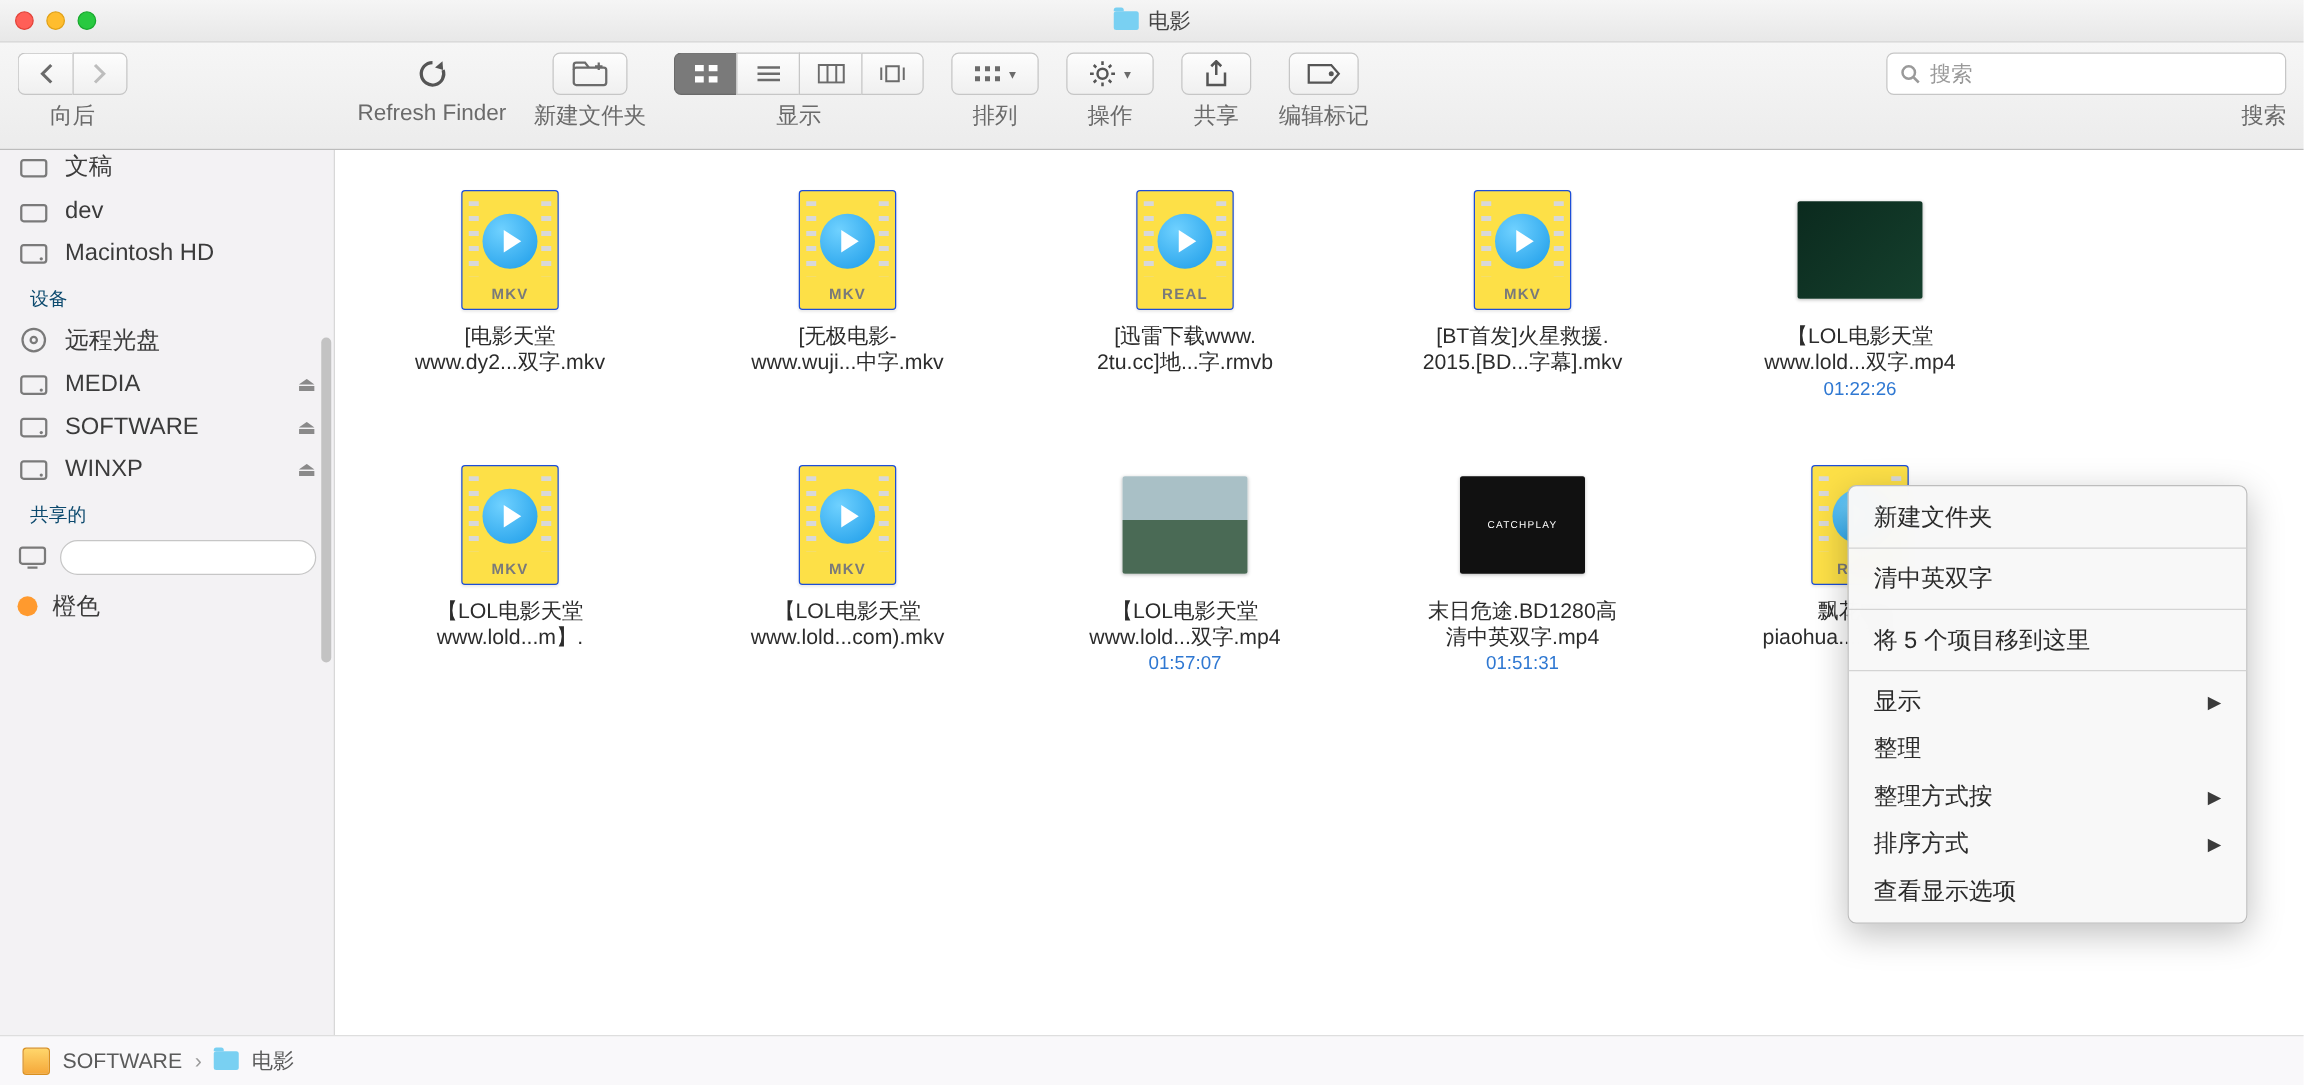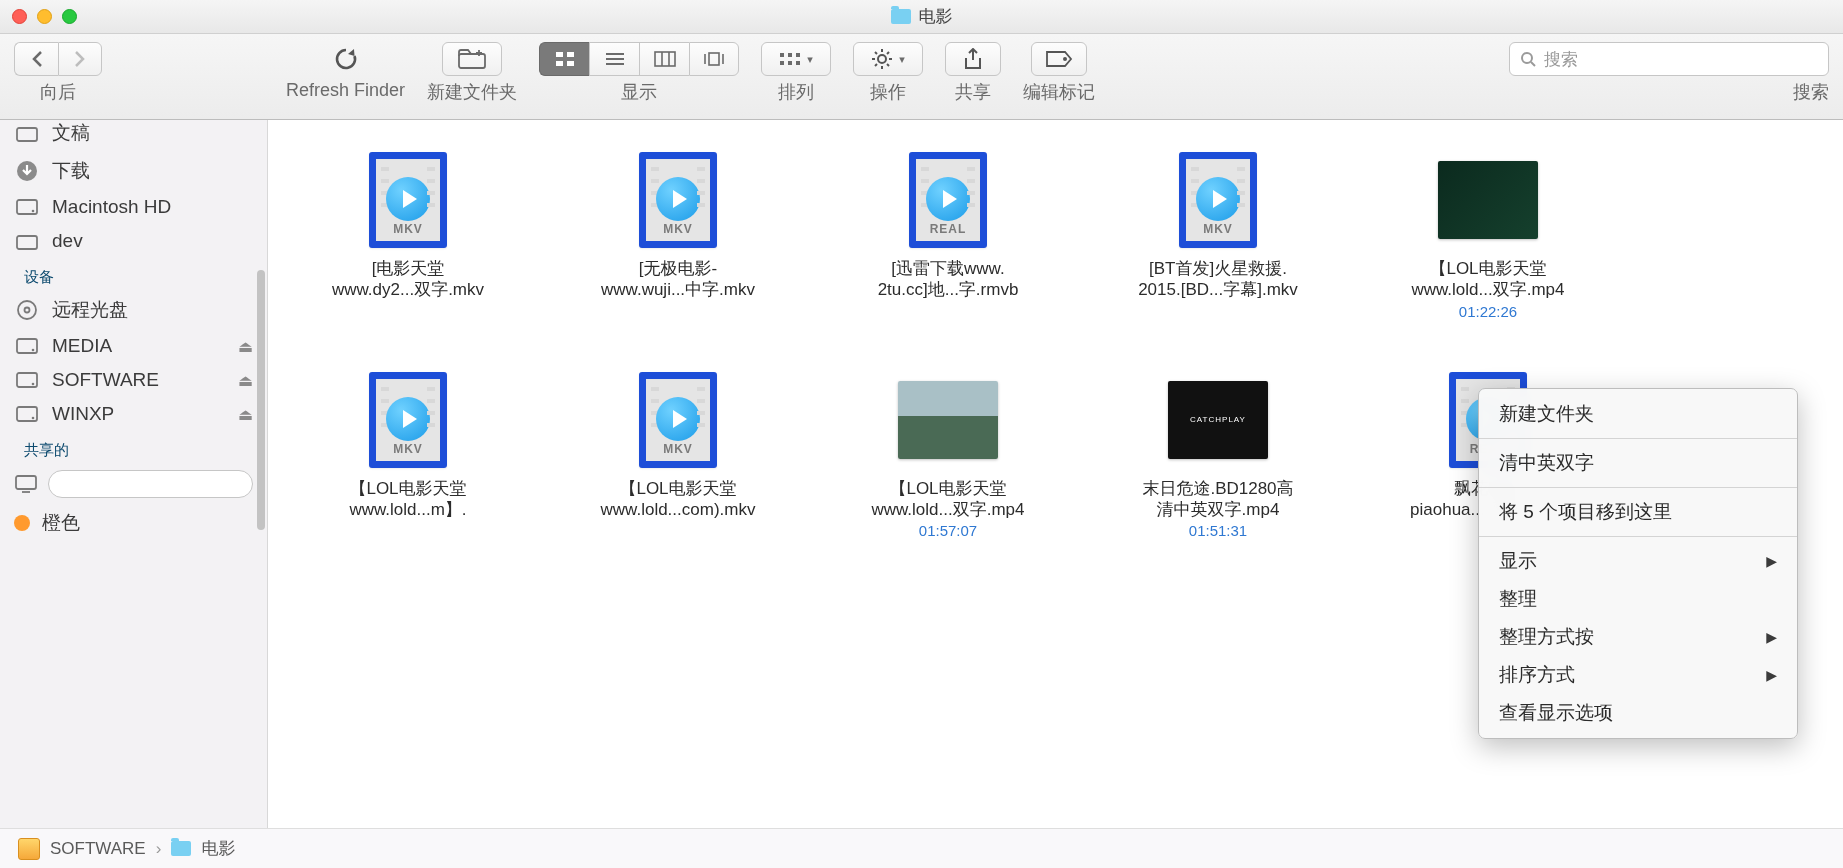--- a/index.html
+++ b/index.html
@@ -41,21 +41,21 @@
 .sharefield { display:flex; align-items:center; gap:10px; padding:6px 14px; }
 .sharefield .pill { flex:1; height:28px; border-radius:14px; background:#fff; border:1px solid #c6c6c6; }
 .scrolltrack { position:absolute; right:2px; top:0; bottom:0; width:10px; }
 .scrollthumb { position:absolute; width:8px; border-radius:4px; background:#c3c3c3; right:0; }
 
 
 .content { flex:1; background:#fff; position:relative; overflow:hidden; }
 .grid { display:flex; flex-wrap:wrap; gap:50px 70px; padding:30px 40px; align-content:flex-start; }
 .item { width:200px; display:flex; flex-direction:column; align-items:center; text-align:center; }
 .thumb { width:100px; height:100px; display:flex; align-items:center; justify-content:center; margin-bottom:8px; }
-.doc { width:78px; height:96px; background:#e5e5e5; border:7px solid #1d4ed8; border-radius:3px; position:relative; box-shadow:0 1px 2px rgba(0,0,0,0.08); overflow:hidden; }
+.doc { width:78px; height:96px; background:#fde047; border:1px solid #1d4ed8; border-radius:3px; position:relative; box-shadow:0 1px 2px rgba(0,0,0,0.08); overflow:hidden; }
 .doc::before, .doc::after { content:""; position:absolute; top:8px; bottom:26px; width:8px; background:repeating-linear-gradient(#d8d8d8 0 4px, transparent 4px 12px); }
 .doc::before { left:5px; } .doc::after { right:5px; }
 .play { position:absolute; top:18px; left:50%; transform:translateX(-50%); width:44px; height:44px; border-radius:50%; background:radial-gradient(circle at 35% 30%, #6fd1ff, #1b9be8); display:flex; align-items:center; justify-content:center; }
 .play::after { content:""; border-left:14px solid #fff; border-top:9px solid transparent; border-bottom:9px solid transparent; margin-left:4px; }
 .badge { position:absolute; bottom:5px; left:50%; transform:translateX(-50%); font-size:12px; font-weight:700; color:#7a7a7a; letter-spacing:1px; }
 .vthumb { width:130px; height:78px; background:#222; border-radius:2px; box-shadow:0 1px 3px rgba(0,0,0,0.25); display:flex; align-items:center; justify-content:center; color:#fff; font-size:9px; }
 .fname { font-size:17px; color:#2c2c2c; line-height:1.25; }
 .ftime { font-size:15px; color:#2f78d2; margin-top:2px; }
 
 
@@ -238,44 +238,35 @@
           <span class="ico">
             <svg width="24" height="20" viewBox="0 0 24 20">
               <path d="M2 6 L2 3 Q2 1 4 1 L9 1 L11 4 L22 4 Q24 4 24 6" fill="none"></path>
               <rect x="2" y="5" width="20" height="13" rx="2" fill="none" stroke="#7a7a7a" stroke-width="1.8"></rect>
             </svg>
           </span>
           <span>文稿</span>
         </div>
         <div class="srow">
           <span class="ico">
-            <svg width="24" height="22" viewBox="0 0 24 22">
-              <circle cx="12" cy="11" r="10" fill="#8b8b8b"></circle>
-              <path d="M12 5 L12 13 M8 10 L12 14 L16 10" stroke="#fff" stroke-width="2.2" fill="none"></path>
-            </svg>
-          </span>
-          <span>下载</span>
+            <svg width="24" height="20" viewBox="0 0 24 20">
+              <path d="M2 6 L2 3 Q2 1 4 1 L9 1 L11 4 L22 4 Q24 4 24 6" fill="none"></path>
+              <rect x="2" y="5" width="20" height="13" rx="2" fill="none" stroke="#7a7a7a" stroke-width="1.8"></rect>
+            </svg>
+          </span>
+          <span>dev</span>
         </div>
         <div class="srow">
           <span class="ico">
             <svg width="24" height="20" viewBox="0 0 24 20">
               <rect x="2" y="3" width="20" height="14" rx="2" fill="none" stroke="#7a7a7a" stroke-width="1.8"></rect>
               <circle cx="18" cy="14" r="1.3" fill="#7a7a7a"></circle>
             </svg>
           </span>
           <span>Macintosh HD</span>
-        </div>
-        <div class="srow">
-          <span class="ico">
-            <svg width="24" height="20" viewBox="0 0 24 20">
-              <path d="M2 6 L2 3 Q2 1 4 1 L9 1 L11 4 L22 4 Q24 4 24 6" fill="none"></path>
-              <rect x="2" y="5" width="20" height="13" rx="2" fill="none" stroke="#7a7a7a" stroke-width="1.8"></rect>
-            </svg>
-          </span>
-          <span>dev</span>
         </div>
       </div>
     <div class="hdr">设备</div>
     <div id="sb-devs">
         <div class="srow">
           <span class="ico">
             <svg width="22" height="22" viewBox="0 0 22 22">
               <circle cx="11" cy="11" r="9" fill="none" stroke="#7a7a7a" stroke-width="1.8"></circle>
               <circle cx="11" cy="11" r="2.5" fill="none" stroke="#7a7a7a" stroke-width="1.8"></circle>
             </svg>

